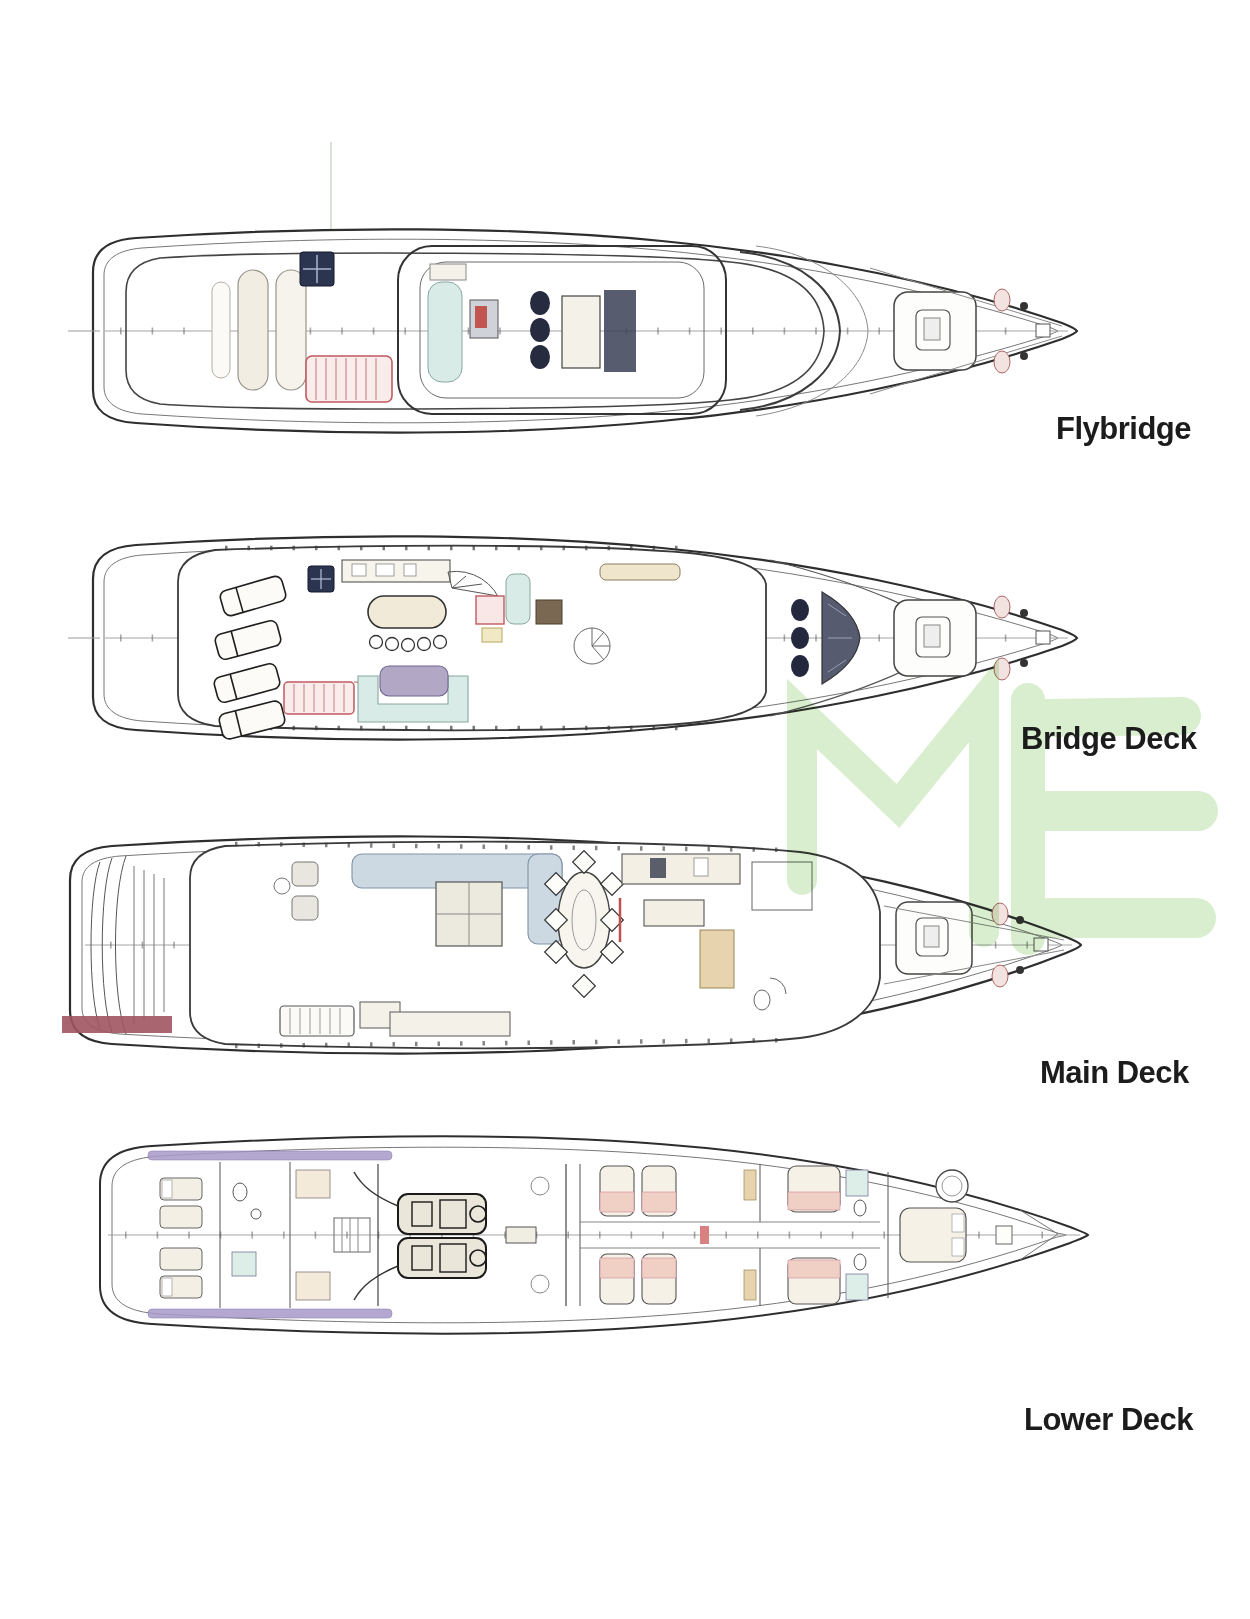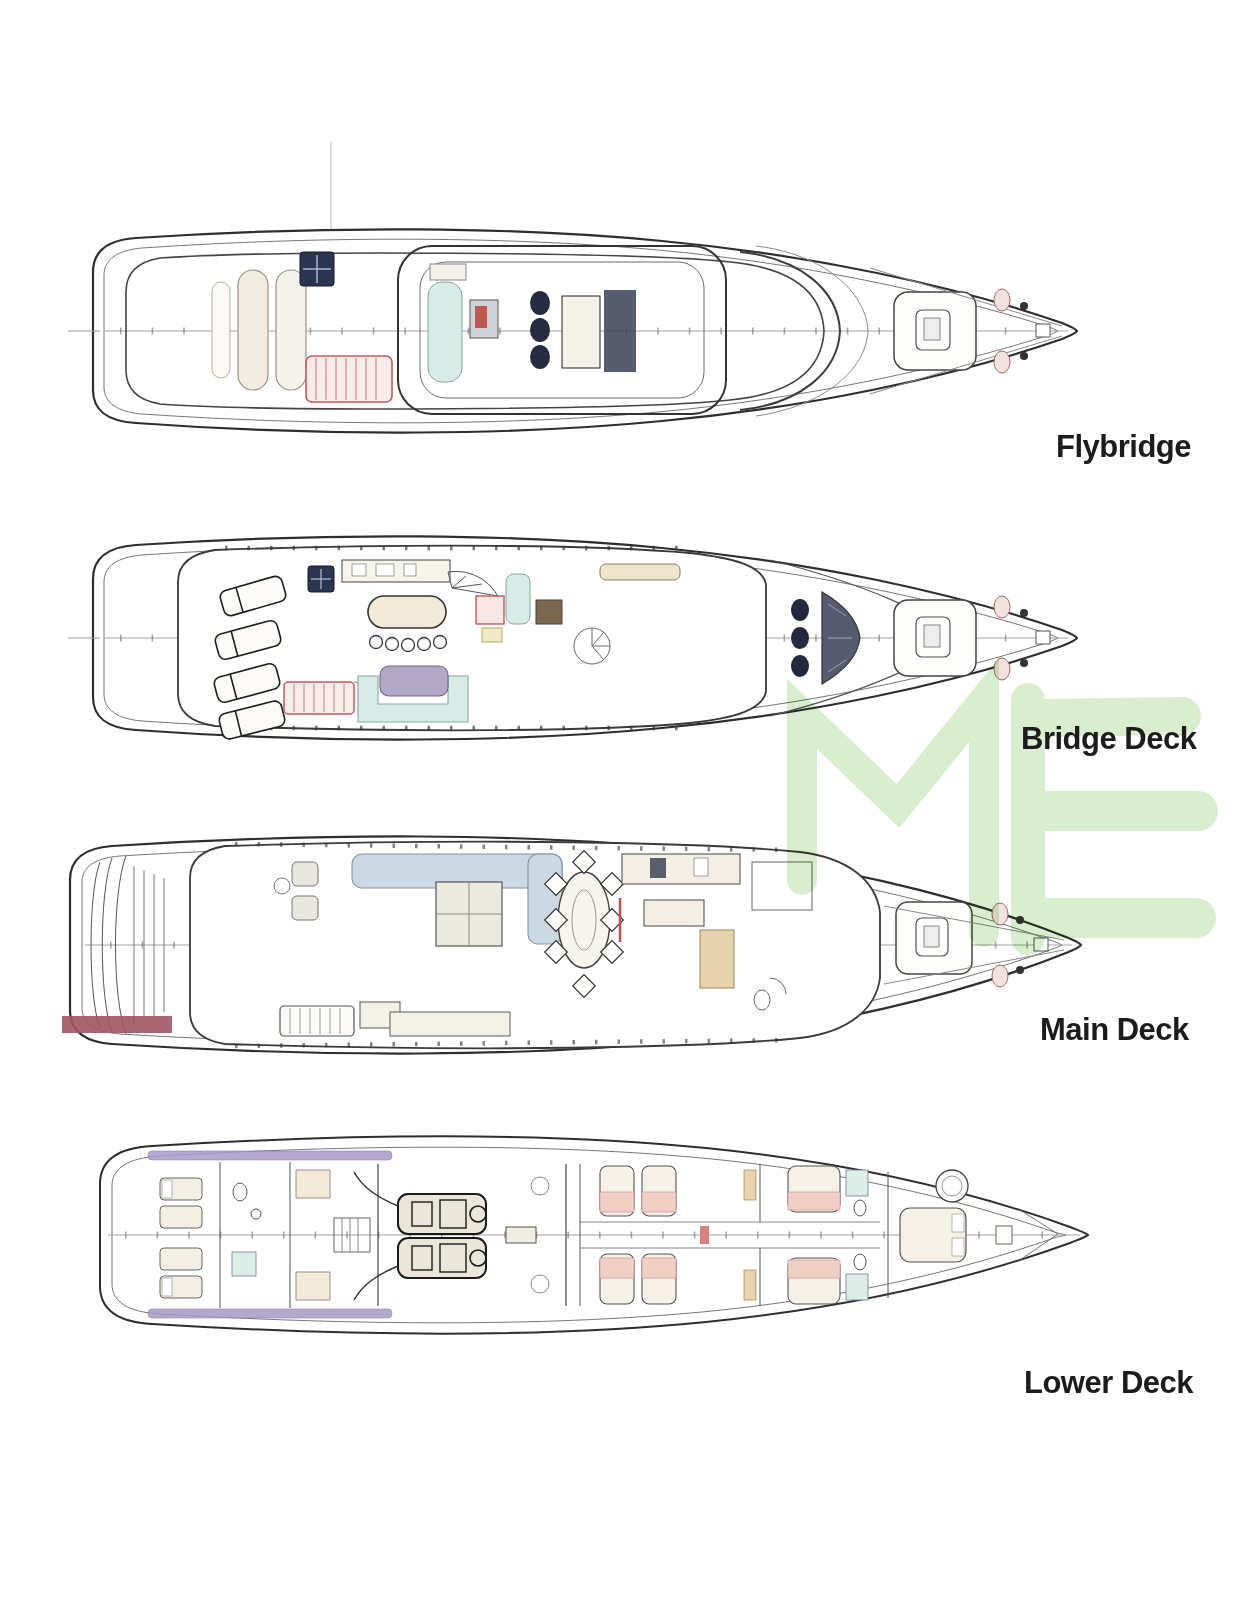--- a/index.html
+++ b/index.html
@@ -414,17 +414,17 @@
 
   <g id="wm" opacity="0.95" fill="none" stroke-linecap="round" stroke="#d7eecd">
     <path d="M 802,880 L 802,714 L 898,806 L 984,700 L 984,932" stroke-width="30"></path>
     <path d="M 1028,700 L 1028,938" stroke-width="34"></path>
     <path d="M 1046,718 L 1182,716" stroke-width="38"></path>
     <path d="M 1046,811 L 1198,811" stroke-width="40"></path>
     <path d="M 1046,918 L 1196,918" stroke-width="40"></path>
   </g>
 </svg>
 
-  <div class="deck-label" style="left:1056px;top:429px">Flybridge</div>
+  <div class="deck-label" style="left:1056px;top:411px">Flybridge</div>
   <div class="deck-label" style="left:1021px;top:721px">Bridge Deck</div>
-  <div class="deck-label" style="left:1040px;top:1012px">Main Deck</div>
-  <div class="deck-label" style="left:1024px;top:1365px">Lower Deck</div>
+  <div class="deck-label" style="left:1040px;top:1055px">Main Deck</div>
+  <div class="deck-label" style="left:1024px;top:1402px">Lower Deck</div>
 </div>
 
 </body></html>

